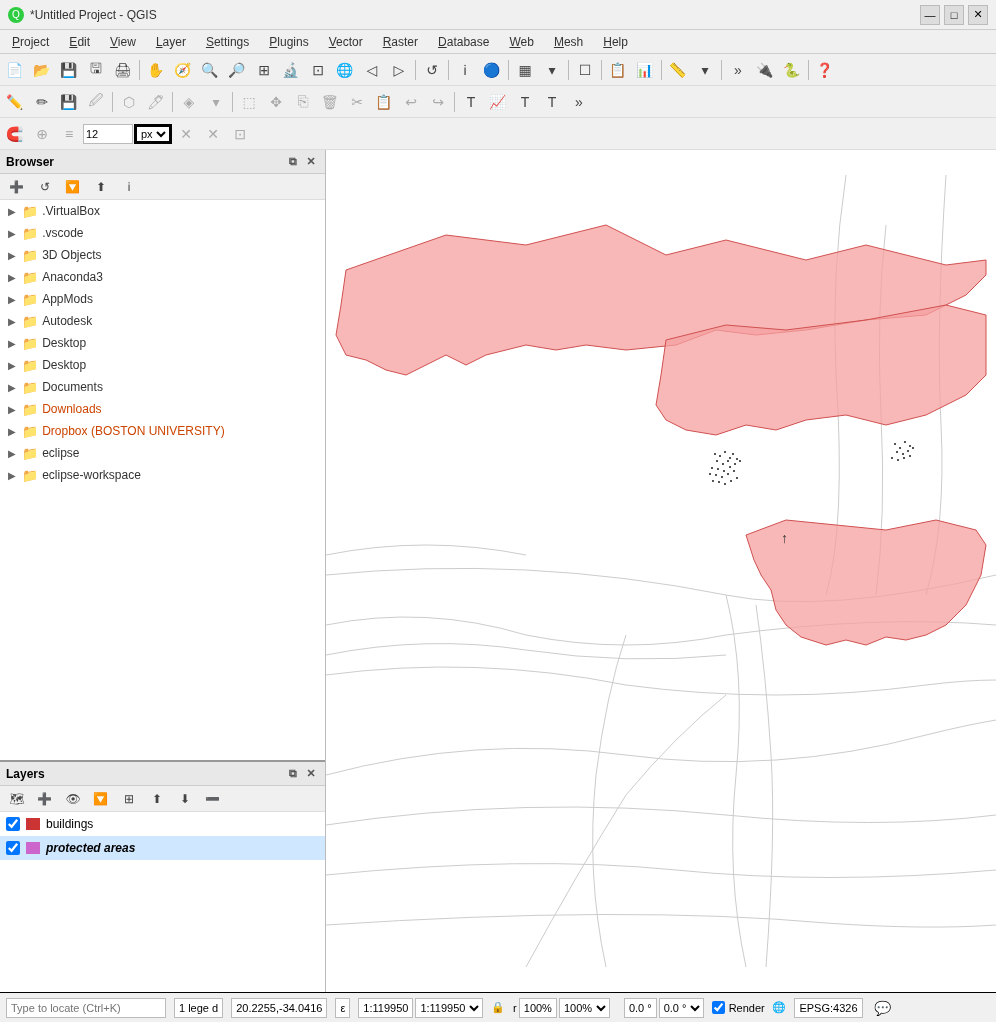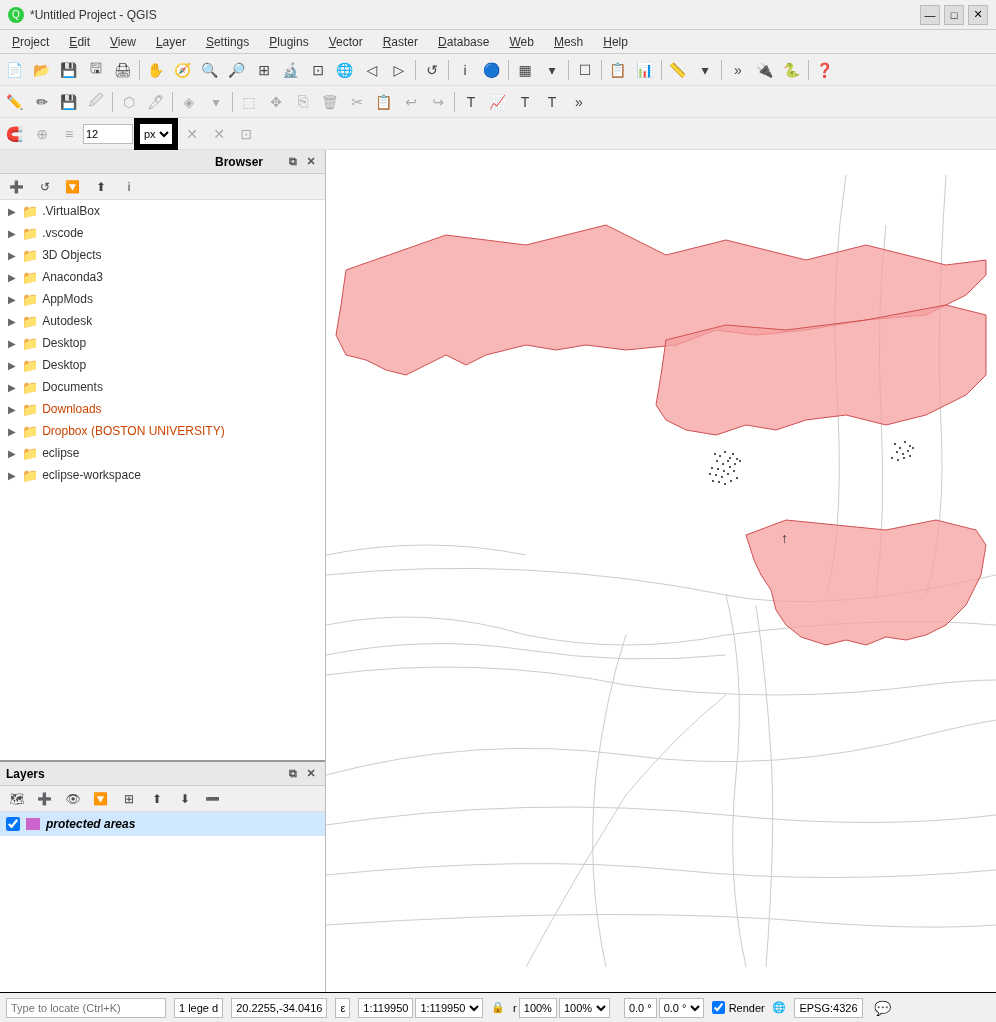--- a/index.html
+++ b/index.html
@@ -77,45 +77,44 @@
       gap: 1px;
     }
     .snap-input {
       width: 50px;
       height: 20px;
       border: 1px solid #bbb;
       padding: 0 2px;
       font-size: 11px;
     }
     .snap-select {
-      height: 32px;
-      border: 6px solid #000000;
+      height: 20px;
+      border: 3px solid #000000;
       font-size: 11px;
       background: white;
     }
 
     
     #main { display: flex; flex-direction: row; height: calc(1022px - 30px - 24px - 32px - 32px - 32px - 30px); }
 
     
     #left-panels { width: 326px; display: flex; flex-direction: column; border-right: 1px solid #bbb; }
 
     
     #browser-panel { flex: 1; display: flex; flex-direction: column; border-bottom: 2px solid #999; min-height: 0; }
     #browser-header {
       background: #e8e8e8;
       height: 24px;
       display: flex;
       align-items: center;
-      justify-content: flex-end;
+      justify-content: space-between;
       padding: 0 6px;
       border-bottom: 1px solid #ccc;
       font-weight: bold;
       font-size: 12px;
-      gap: 22px;
     }
     #browser-toolbar {
       background: #f0f0f0;
       height: 26px;
       display: flex;
       align-items: center;
       padding: 0 4px;
       gap: 2px;
       border-bottom: 1px solid #ddd;
     }
@@ -456,20 +455,25 @@
         <div class="toolbar-btn" style="font-size:12px;">👁</div>
         <div class="toolbar-btn" style="font-size:12px;">🔽</div>
         <div class="toolbar-btn" style="font-size:12px;">⊞</div>
         <div class="toolbar-btn" style="font-size:12px;">⬆</div>
         <div class="toolbar-btn" style="font-size:12px;">⬇</div>
         <div class="toolbar-btn" style="font-size:12px;">➖</div>
       </div>
       <div id="layers-tree">
 
 
+        <div class="layer-item">
+          <input type="checkbox" class="layer-checkbox" checked="" style="">
+          <span class="layer-symbol" style="background:#cc3333; width:14px; height:12px; display:inline-block;"></span>
+          <span class="layer-label">buildings</span>
+        </div>
 
         <div class="layer-item selected" style="background:#d0e8ff;">
           <input type="checkbox" class="layer-checkbox" checked="" style="">
           <span class="layer-symbol" style="background:#cc66cc; width:14px; height:12px; display:inline-block;"></span>
           <span class="layer-label" style="font-weight:bold;font-style:italic;">protected areas</span>
         </div>
       </div>
     </div>
 
   </div>

